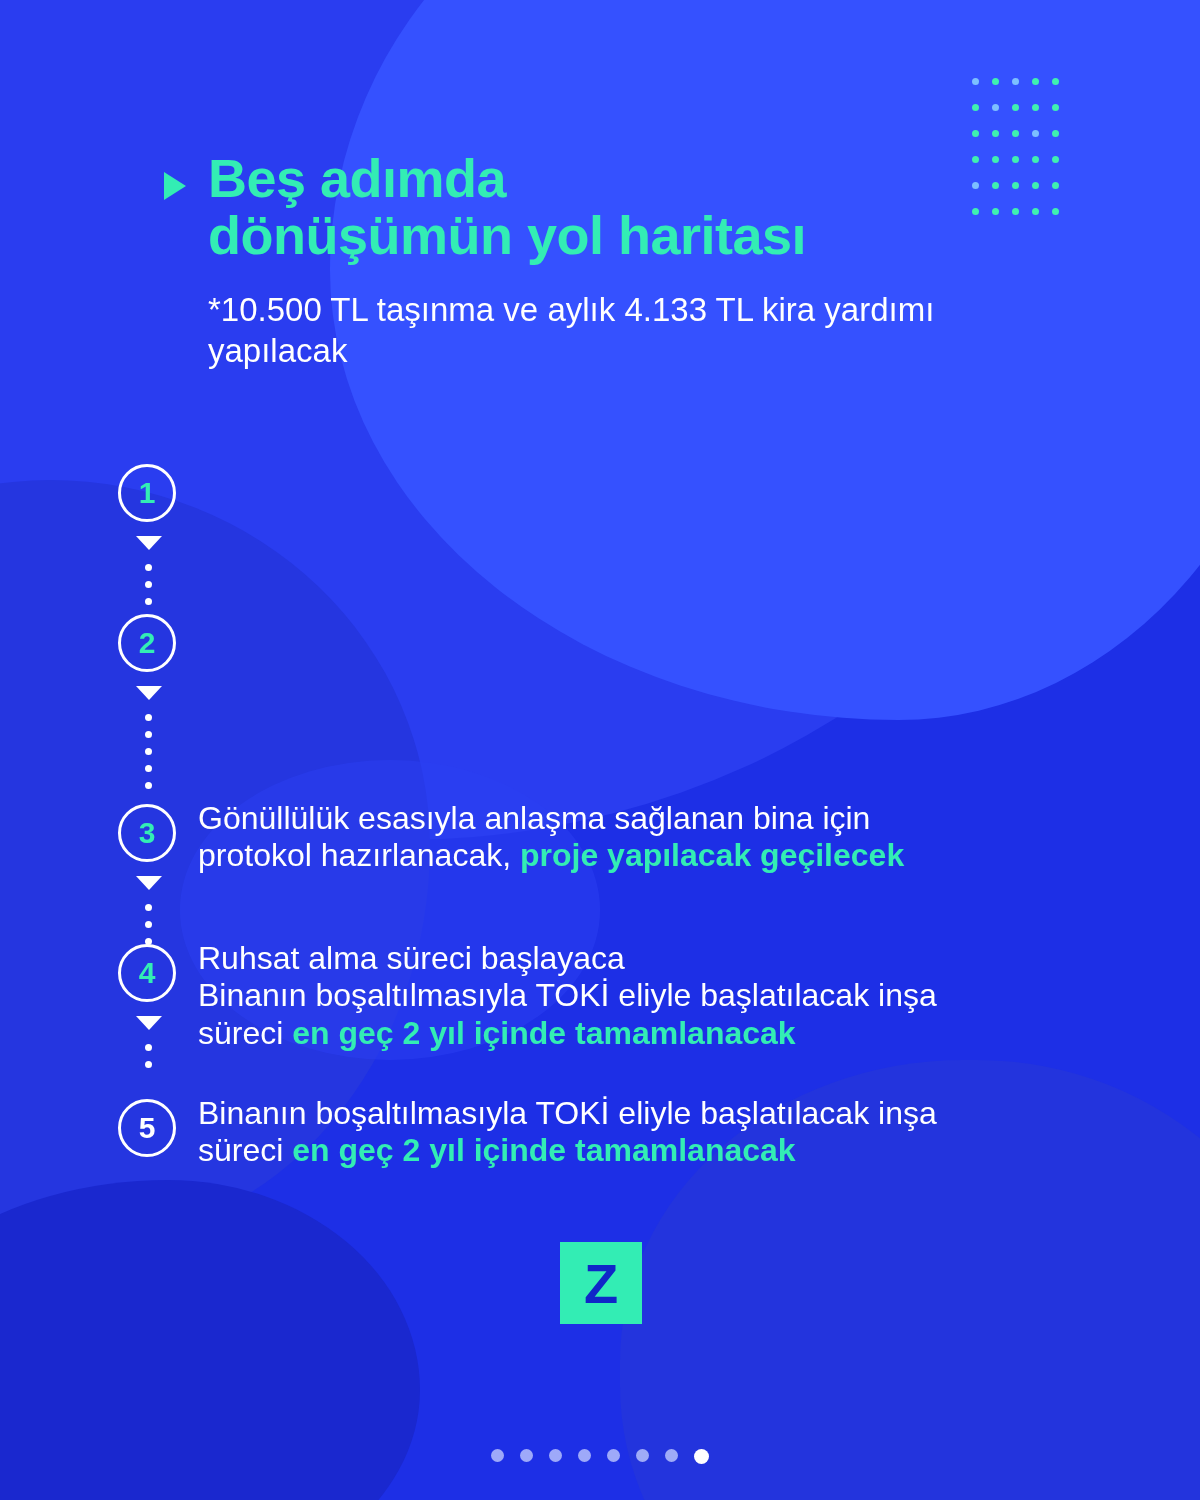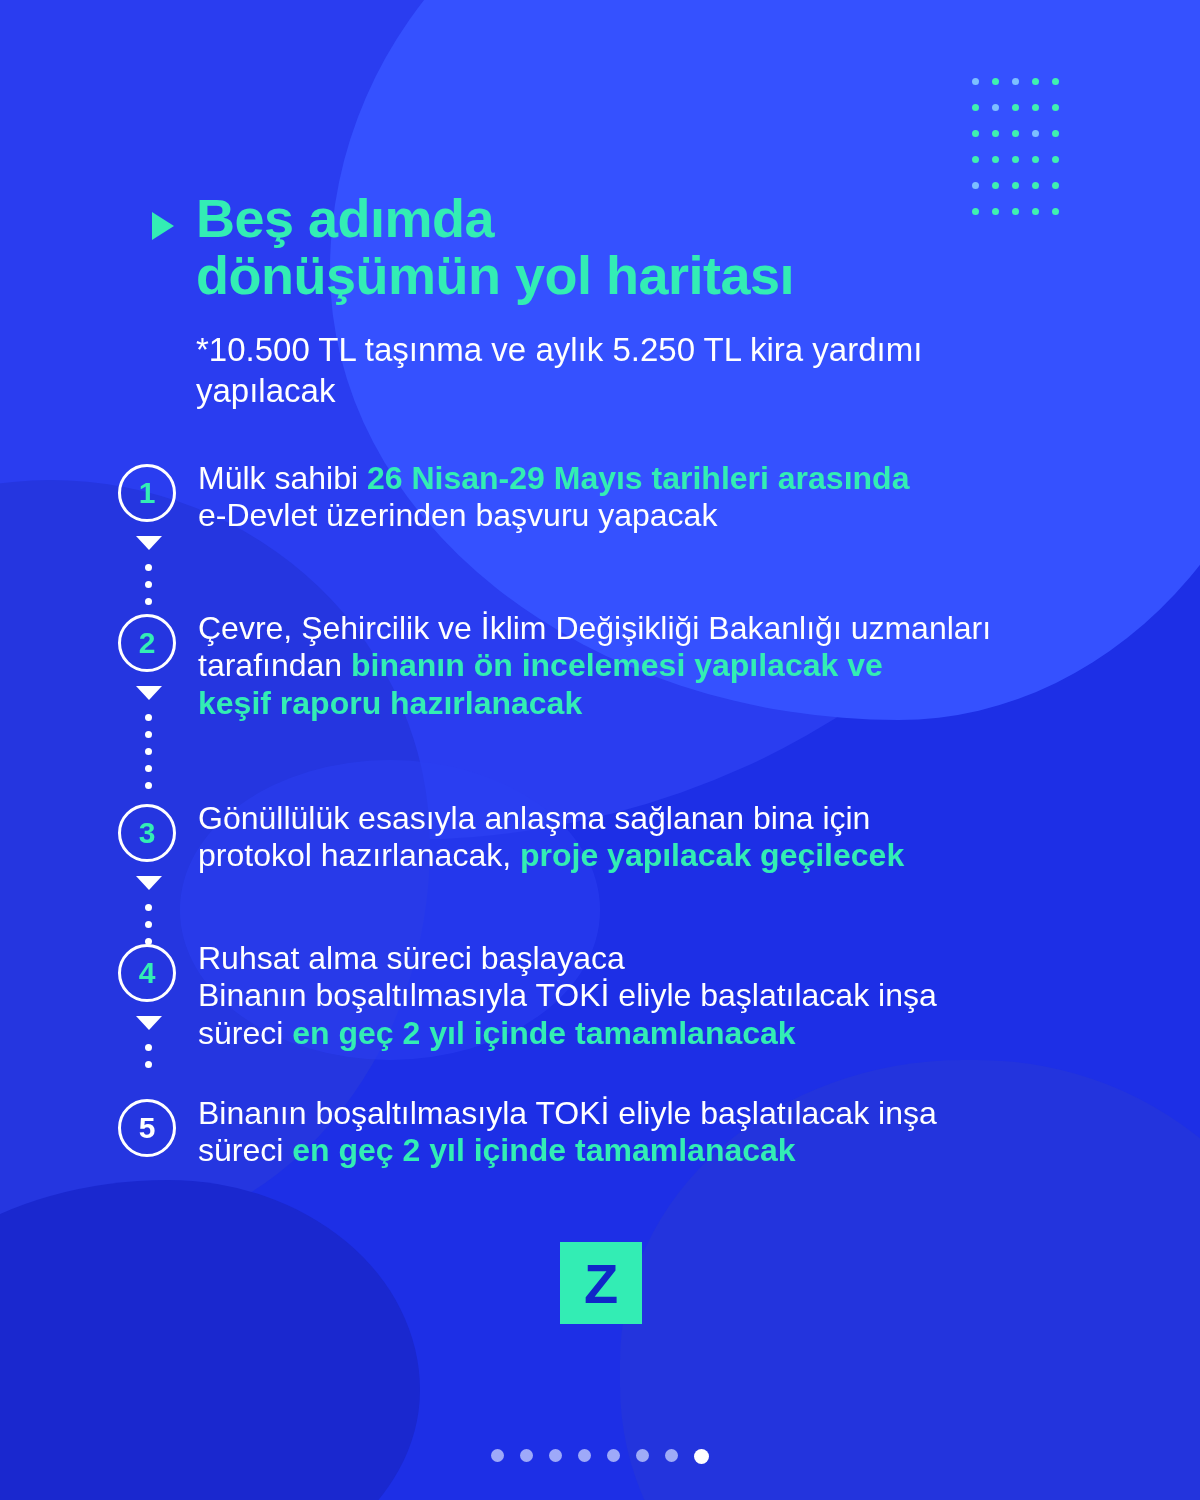--- a/index.html
+++ b/index.html
@@ -71,23 +71,22 @@
     width:7px; height:7px;
     border-radius:50%;
     background:#3ff0b0;
     display:block;
   }
   .dot-grid span.pale { background:#7cc0ff; }
 
   
   .header {
     position:absolute;
-    left:152px; top:150px;
+    left:164px; top:150px;
     width:940px;
-    margin-top:40px;
   }
   .title-row { display:flex; align-items:flex-start; }
   .play-tri {
     width:0; height:0;
     border-left:22px solid #33edb4;
     border-top:14px solid transparent;
     border-bottom:14px solid transparent;
     margin-top:22px;
     margin-right:22px;
     flex:0 0 auto;
@@ -238,50 +237,48 @@
       <span></span>
       <span></span>
     </div>
 
   <div class="header">
     <div class="title-row">
       <div class="play-tri"></div>
       <div class="title">Beş adımda
 dönüşümün yol haritası</div>
     </div>
-    <div class="subtitle">*10.500 TL taşınma ve aylık 5.250 TL kira yardımı
+    <div class="subtitle">*10.500 TL taşınma ve aylık 4.133 TL kira yardımı
 yapılacak</div>
   </div>
 
   <div class="steps" id="steps">
       <div class="step" style="min-height: 150px;">
         <div class="rail">
           <div class="badge">1</div>
           <div class="arrow-down" style="top: 76px;"></div>
           <div class="rail-dots" style="top: 104px;">
             <i></i>
             <i></i>
             <i></i>
           </div>
         </div>
-        <div class="step-text">Mülk sahibi <b>26 Nisan-29 Mayıs tarihleri arasında</b><br>e-Devlet üzerinden başvuru yapacak</div>
       </div>
       <div class="step" style="min-height: 190px;">
         <div class="rail">
           <div class="badge">2</div>
           <div class="arrow-down" style="top: 76px;"></div>
           <div class="rail-dots" style="top: 104px;">
             <i></i>
             <i></i>
             <i></i>
             <i></i>
             <i></i>
           </div>
         </div>
-        <div class="step-text">Çevre, Şehircilik ve İklim Değişikliği Bakanlığı uzmanları<br>tarafından <b>binanın ön incelemesi yapılacak ve</b><br><b>keşif raporu hazırlanacak</b></div>
       </div>
       <div class="step" style="min-height: 140px;">
         <div class="rail">
           <div class="badge">3</div>
           <div class="arrow-down" style="top: 76px;"></div>
           <div class="rail-dots" style="top: 104px;">
             <i></i>
             <i></i>
             <i></i>
           </div>

